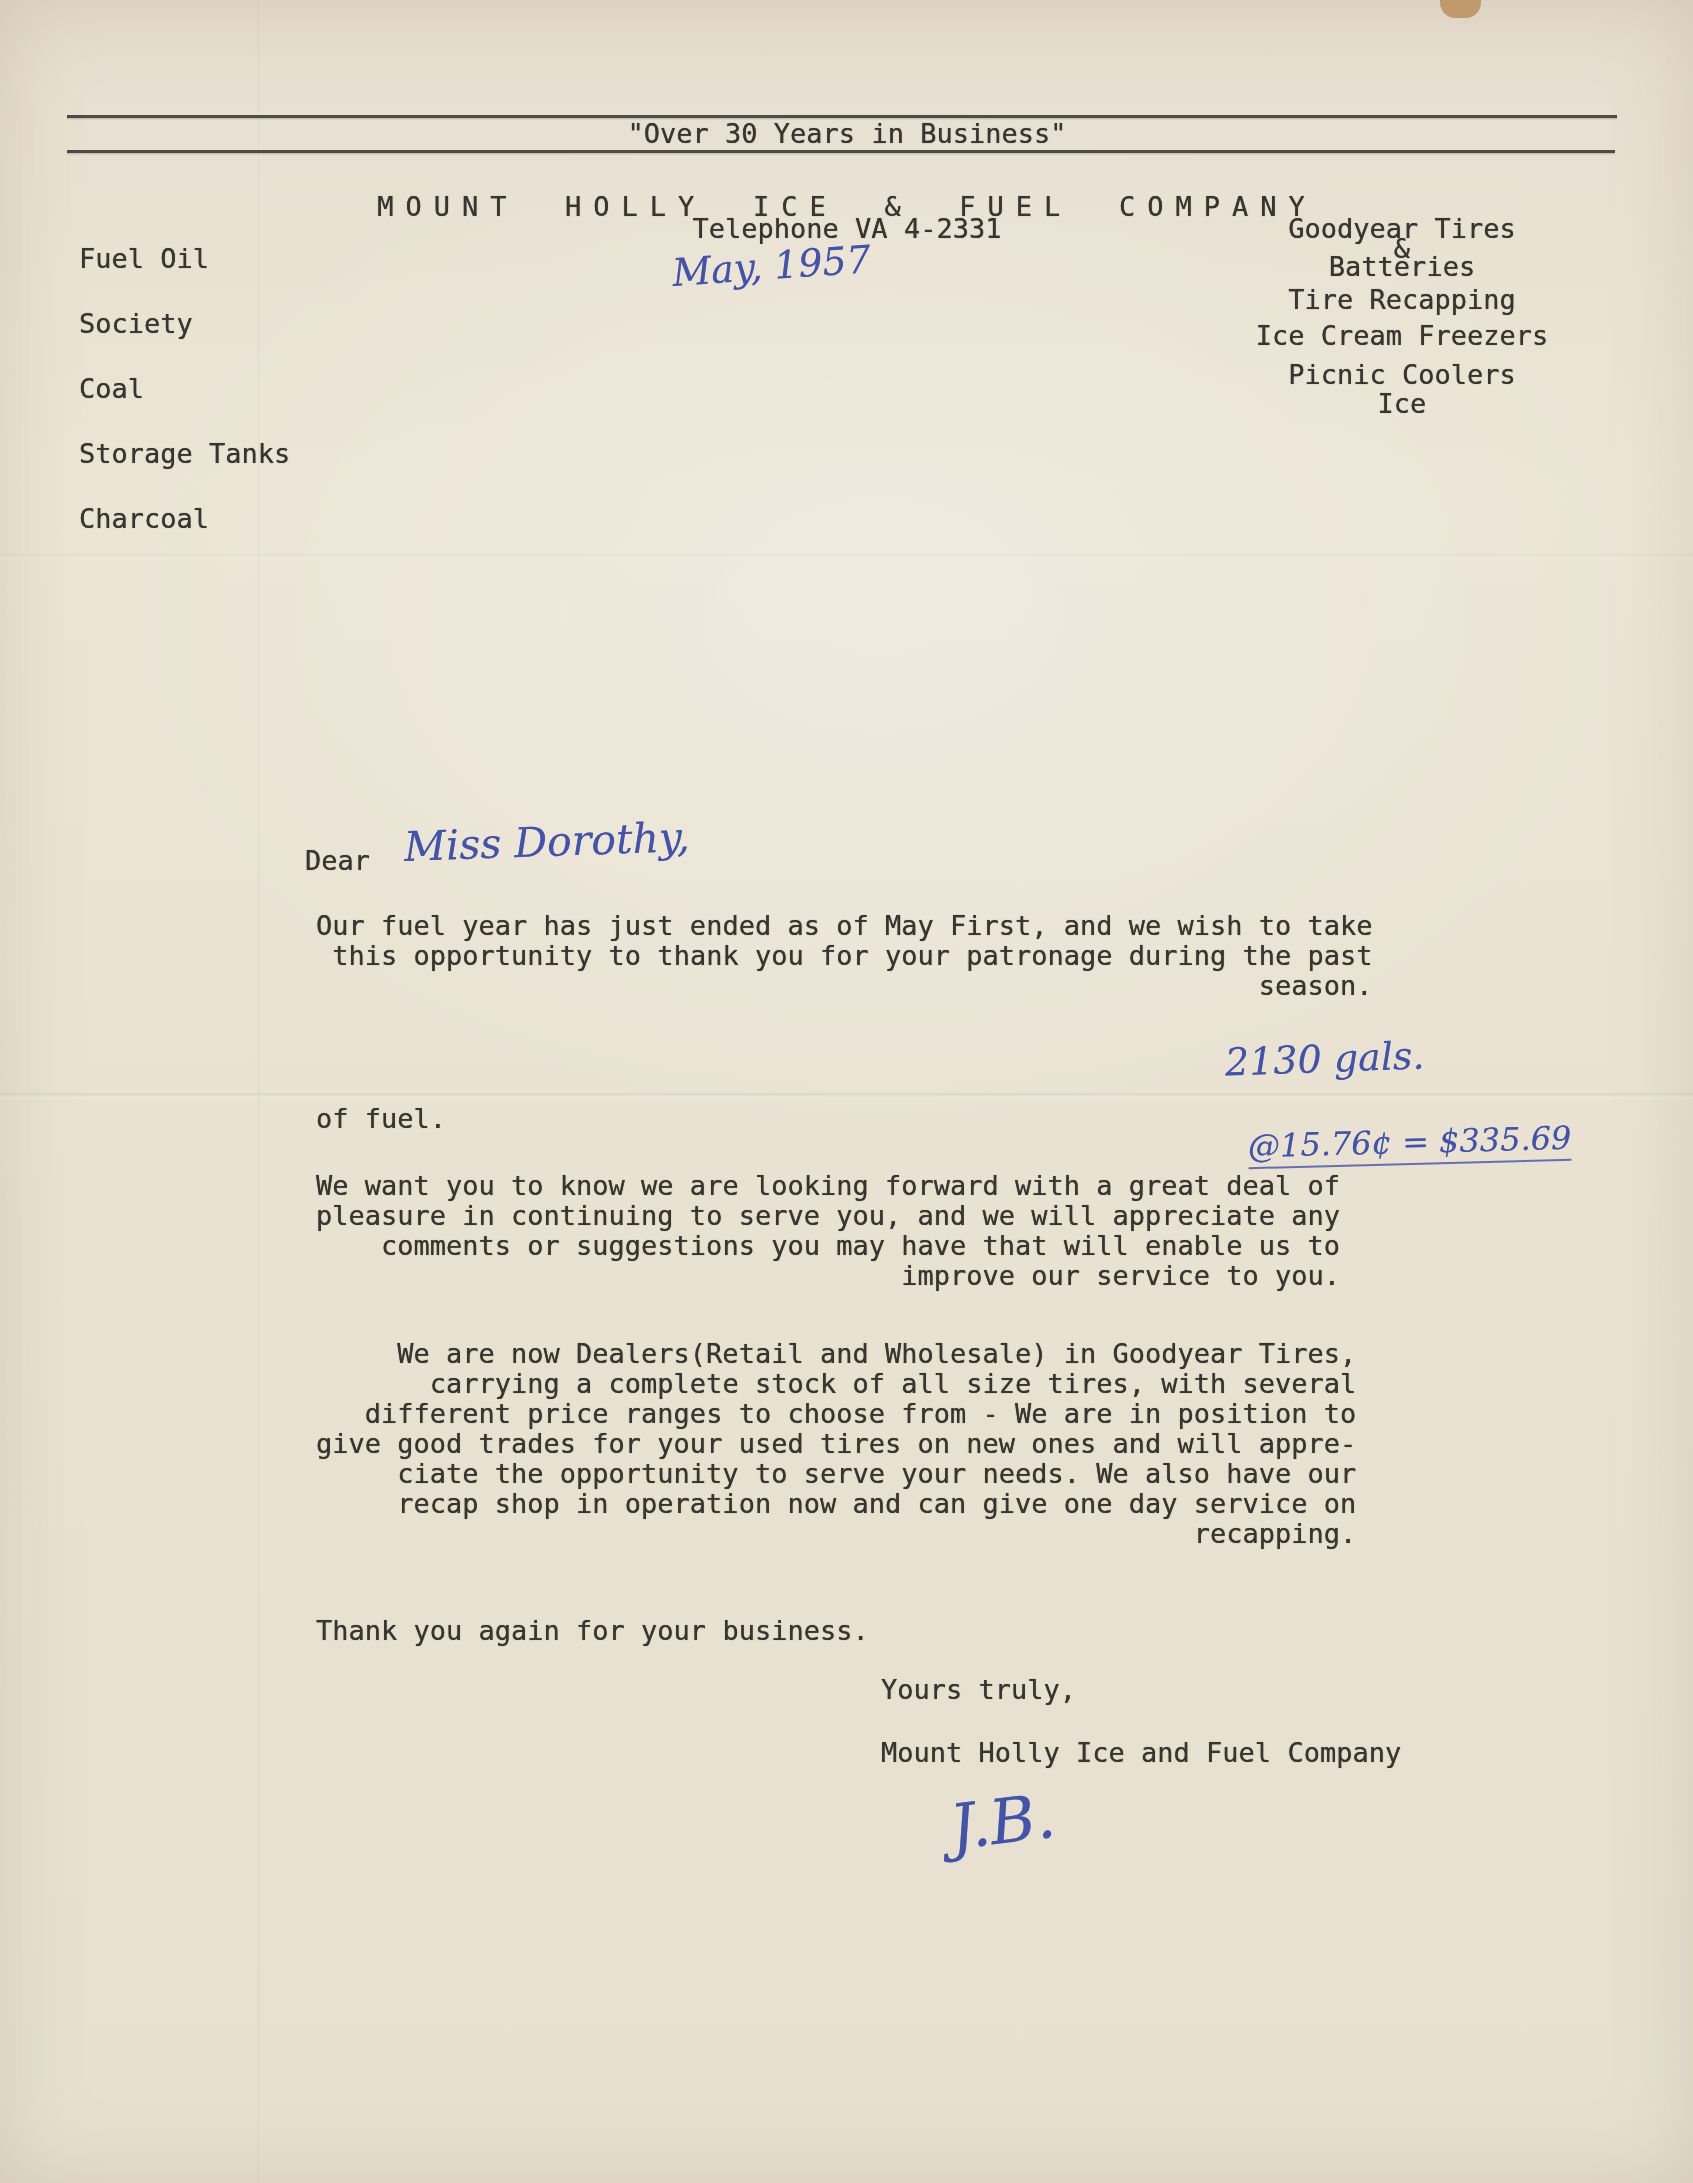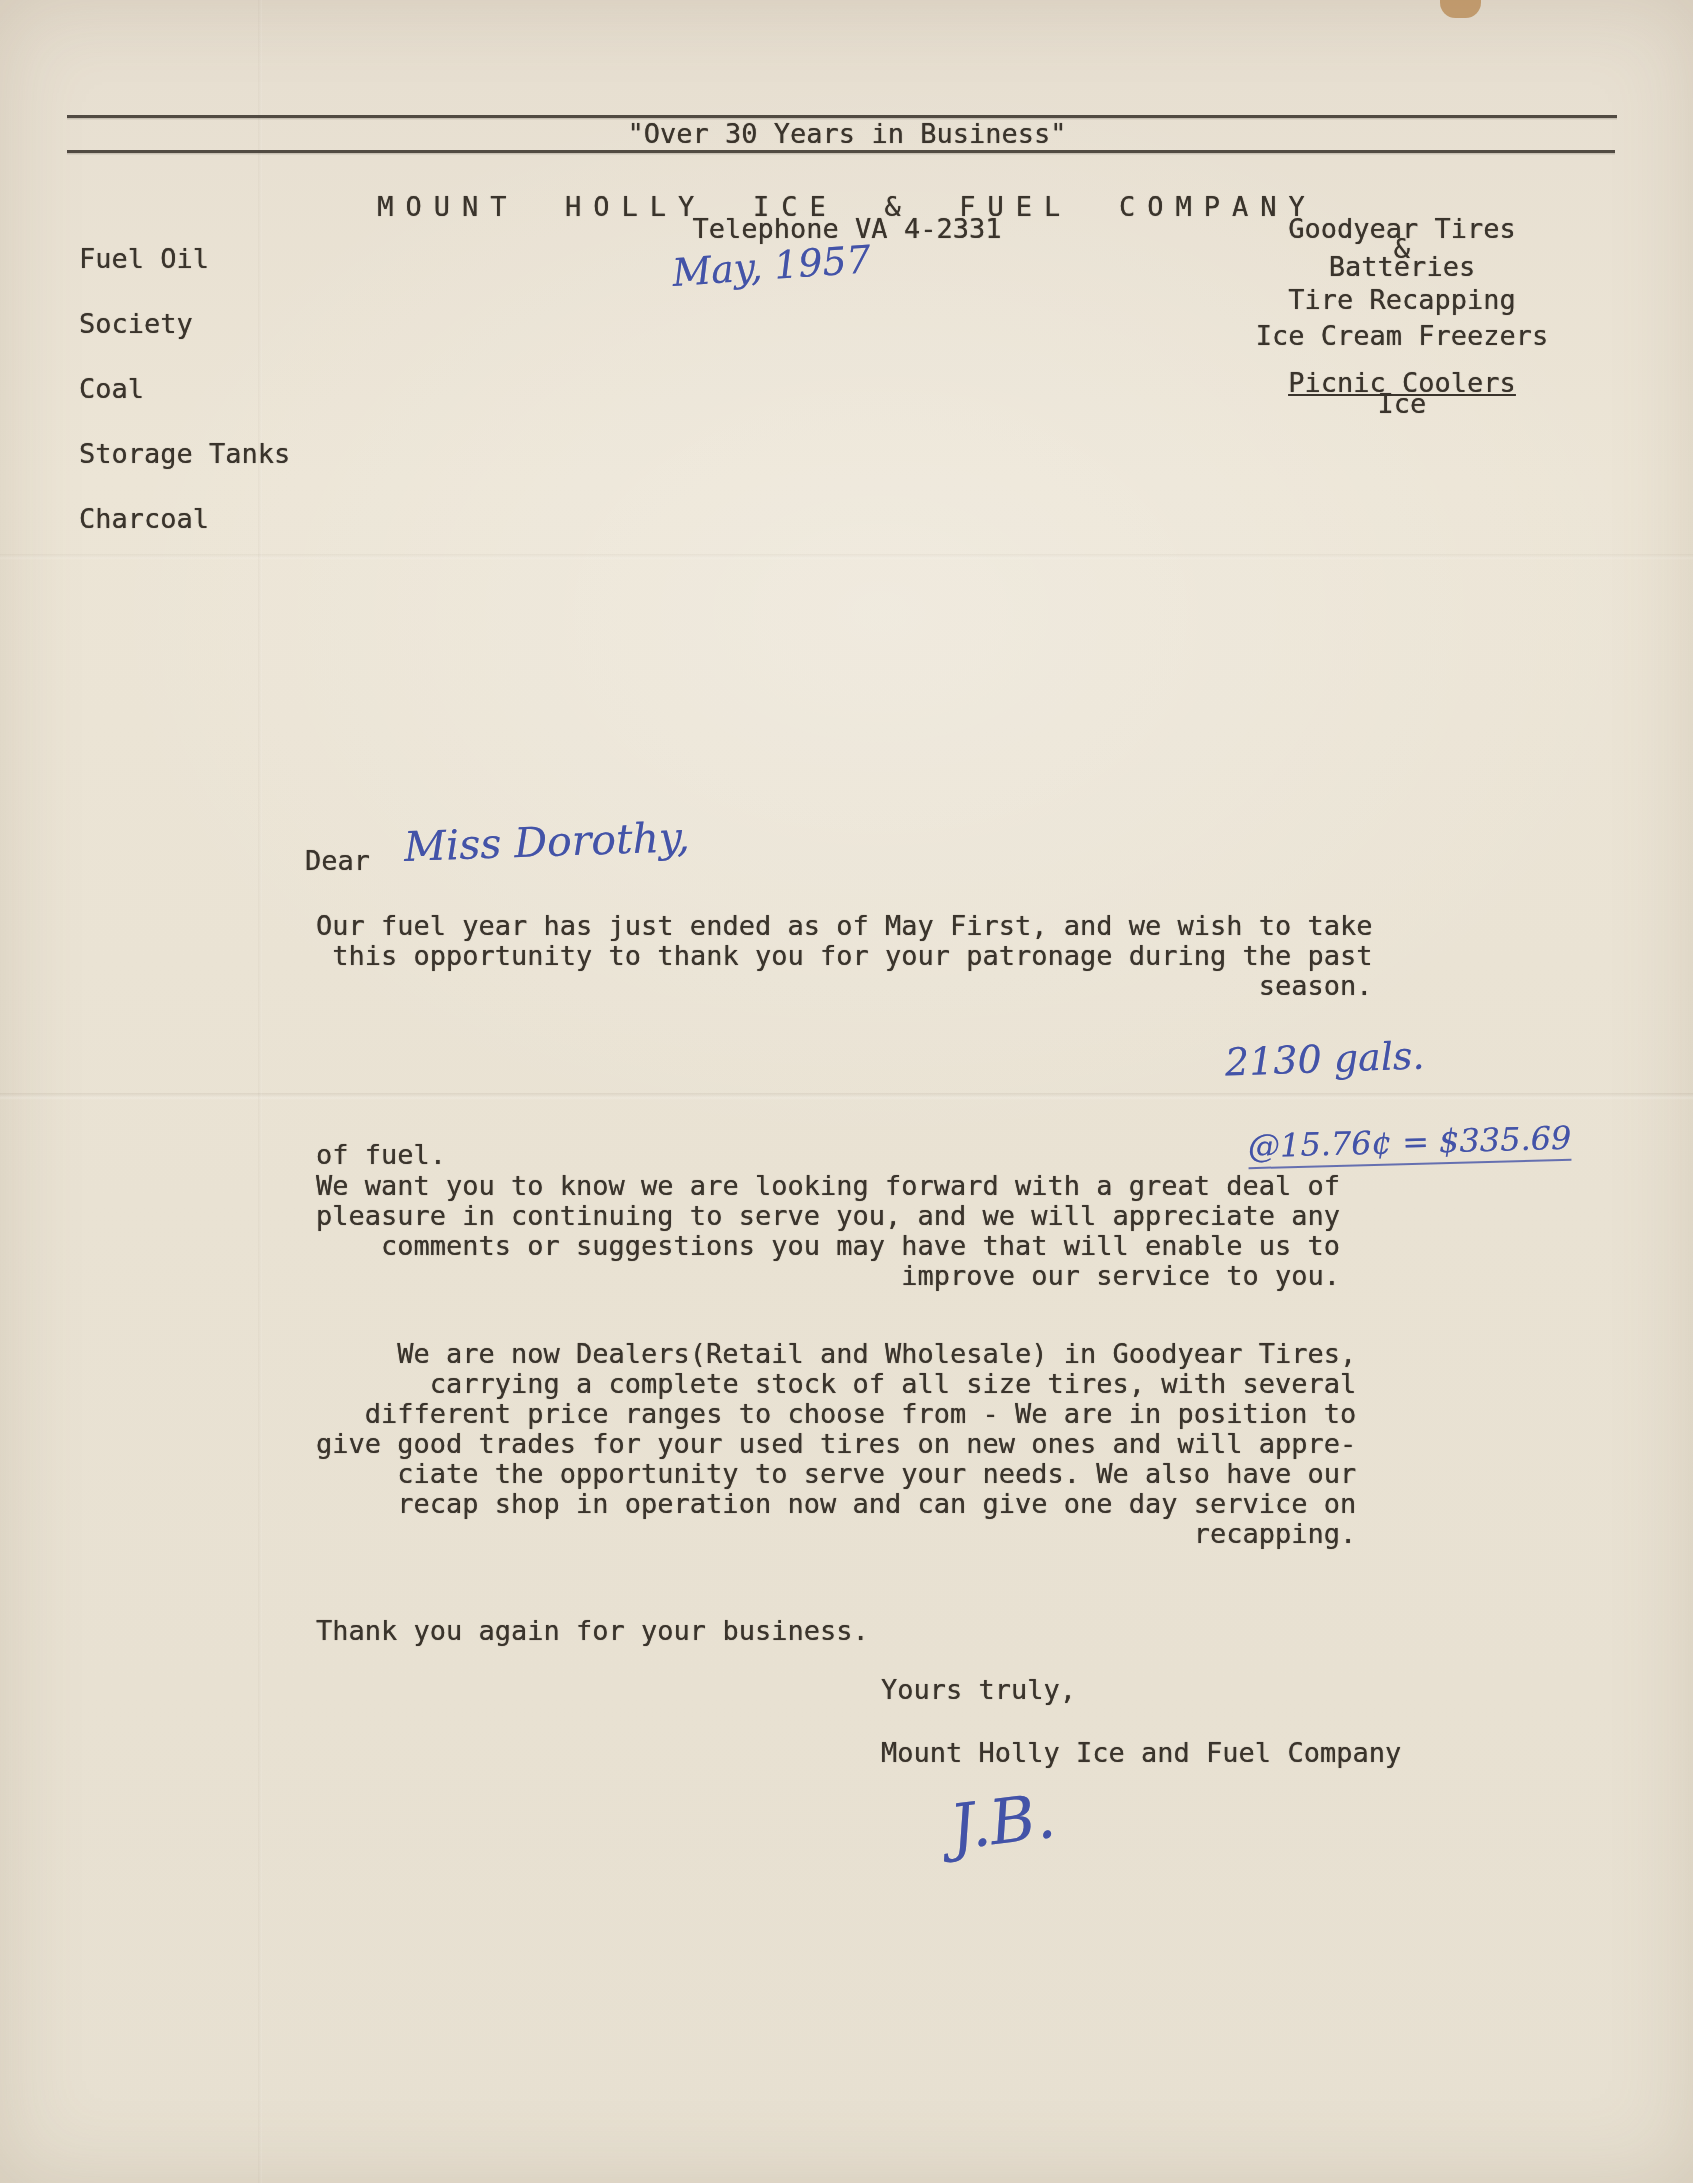--- a/index.html
+++ b/index.html
@@ -105,31 +105,31 @@
   
   .left-col { left: 79px; top: 214px; }
   .left-col .left-item { margin-bottom: 5px; line-height: 30px; }
   .right-col { left: 1190px; top: 0; width: 424px; height: 494px; }
   .right-col .right-item { position: absolute; left: 0; width: 100%; text-align: center; }
   .r0 { top: 214px; }
   .r1 { top: 234px; }
   .r2 { top: 252px; }
   .r3 { top: 285px; }
   .r4 { top: 321px; }
-  .r5 { top: 368px; text-decoration: underline; }
+  .r5 { top: 360px; }
   .r6 { top: 389px; }
 
   
   .salutation      { left: 305px; top: 846px; }
   .salutation-name { left: 404px; top: 818px; font-size: 41px; transform: rotate(-2deg); }
   .para            { left: 316px; text-align: right; }
   .para1 { top: 911px; }
   .para2-before { top: 1043px; }
   .gallons { left: 1225px; top: 1037px; font-size: 38px; transform: rotate(-2deg); }
-  .para2-after  { top: 1104px; margin-top: 36px; }
+  .para2-after  { top: 1104px; }
   .price {
     left: 1248px; top: 1123px;
     font-size: 32px;
     transform: rotate(-1.5deg);
     border-bottom: 2.1px solid rgba(67,83,168,0.8);
     padding-bottom: 2.1px;
   }
   .para3 { top: 1171px; }
   .para4 { top: 1339px; }
   .para5 { top: 1616px; }

